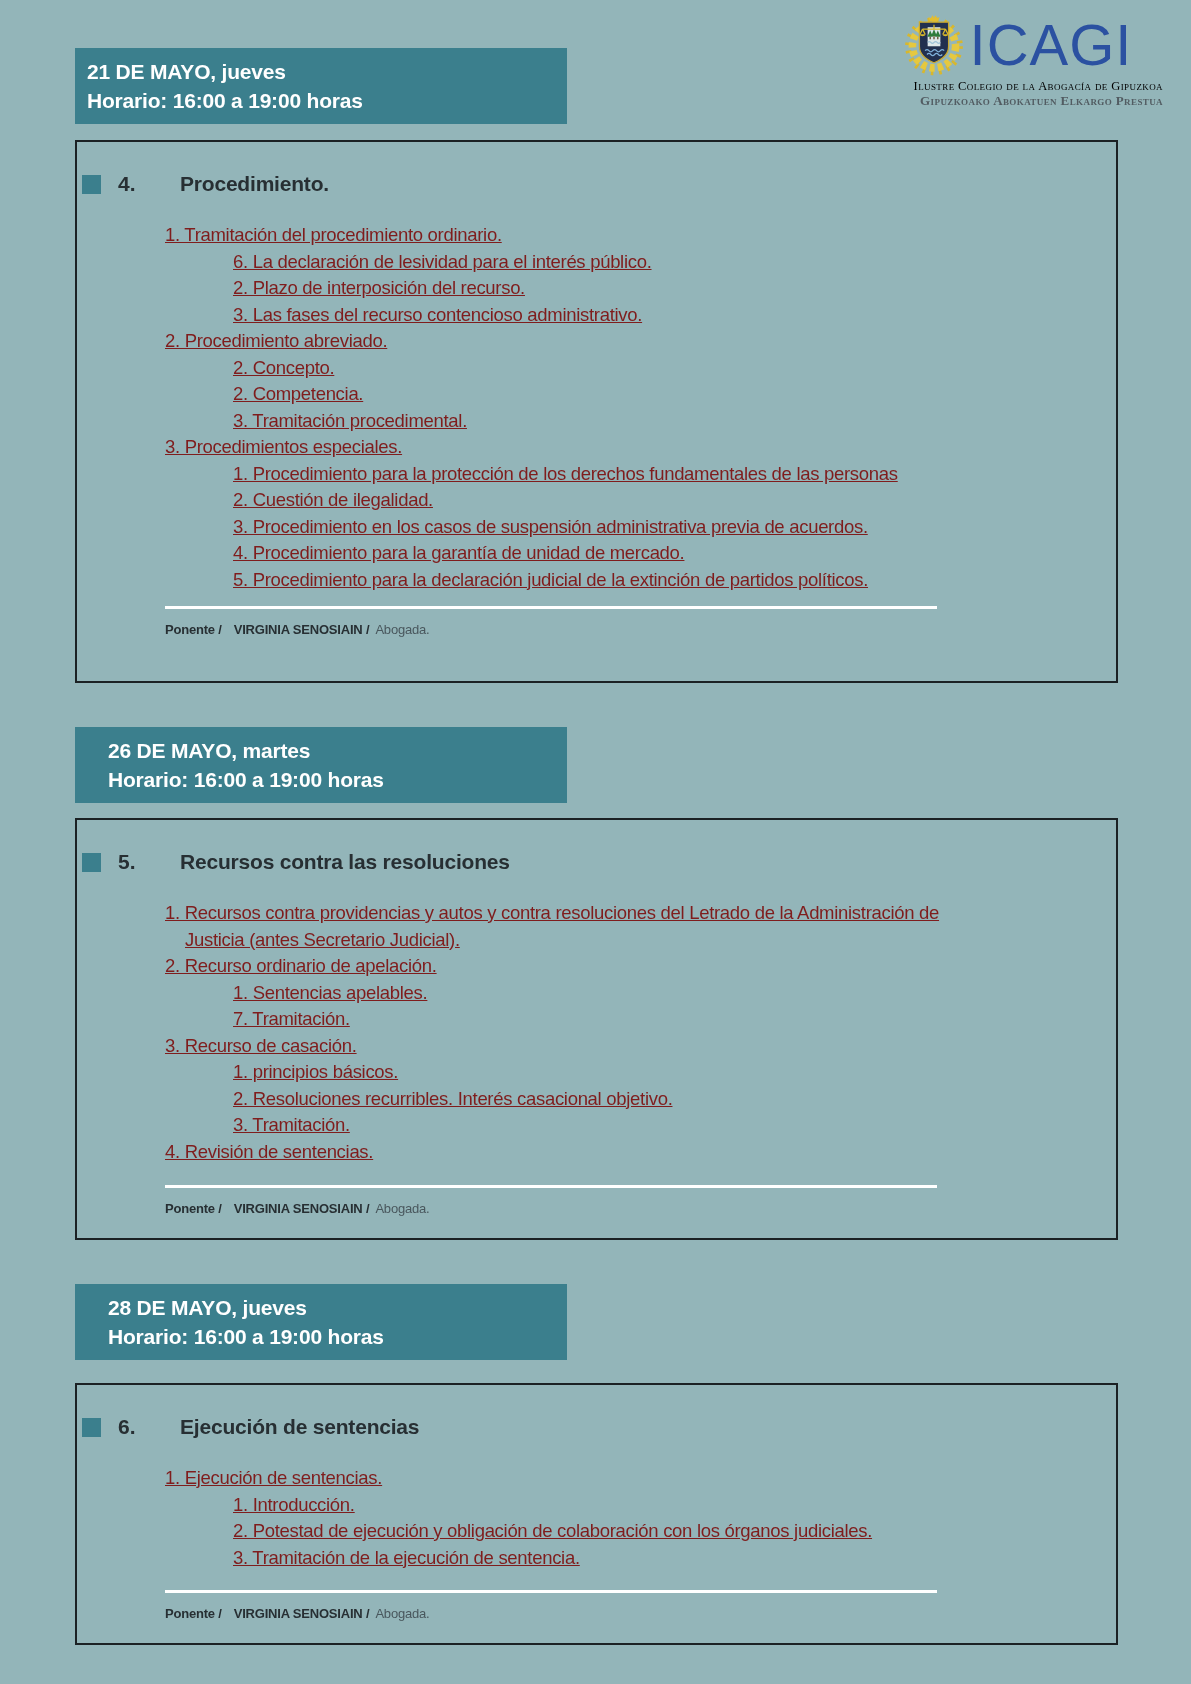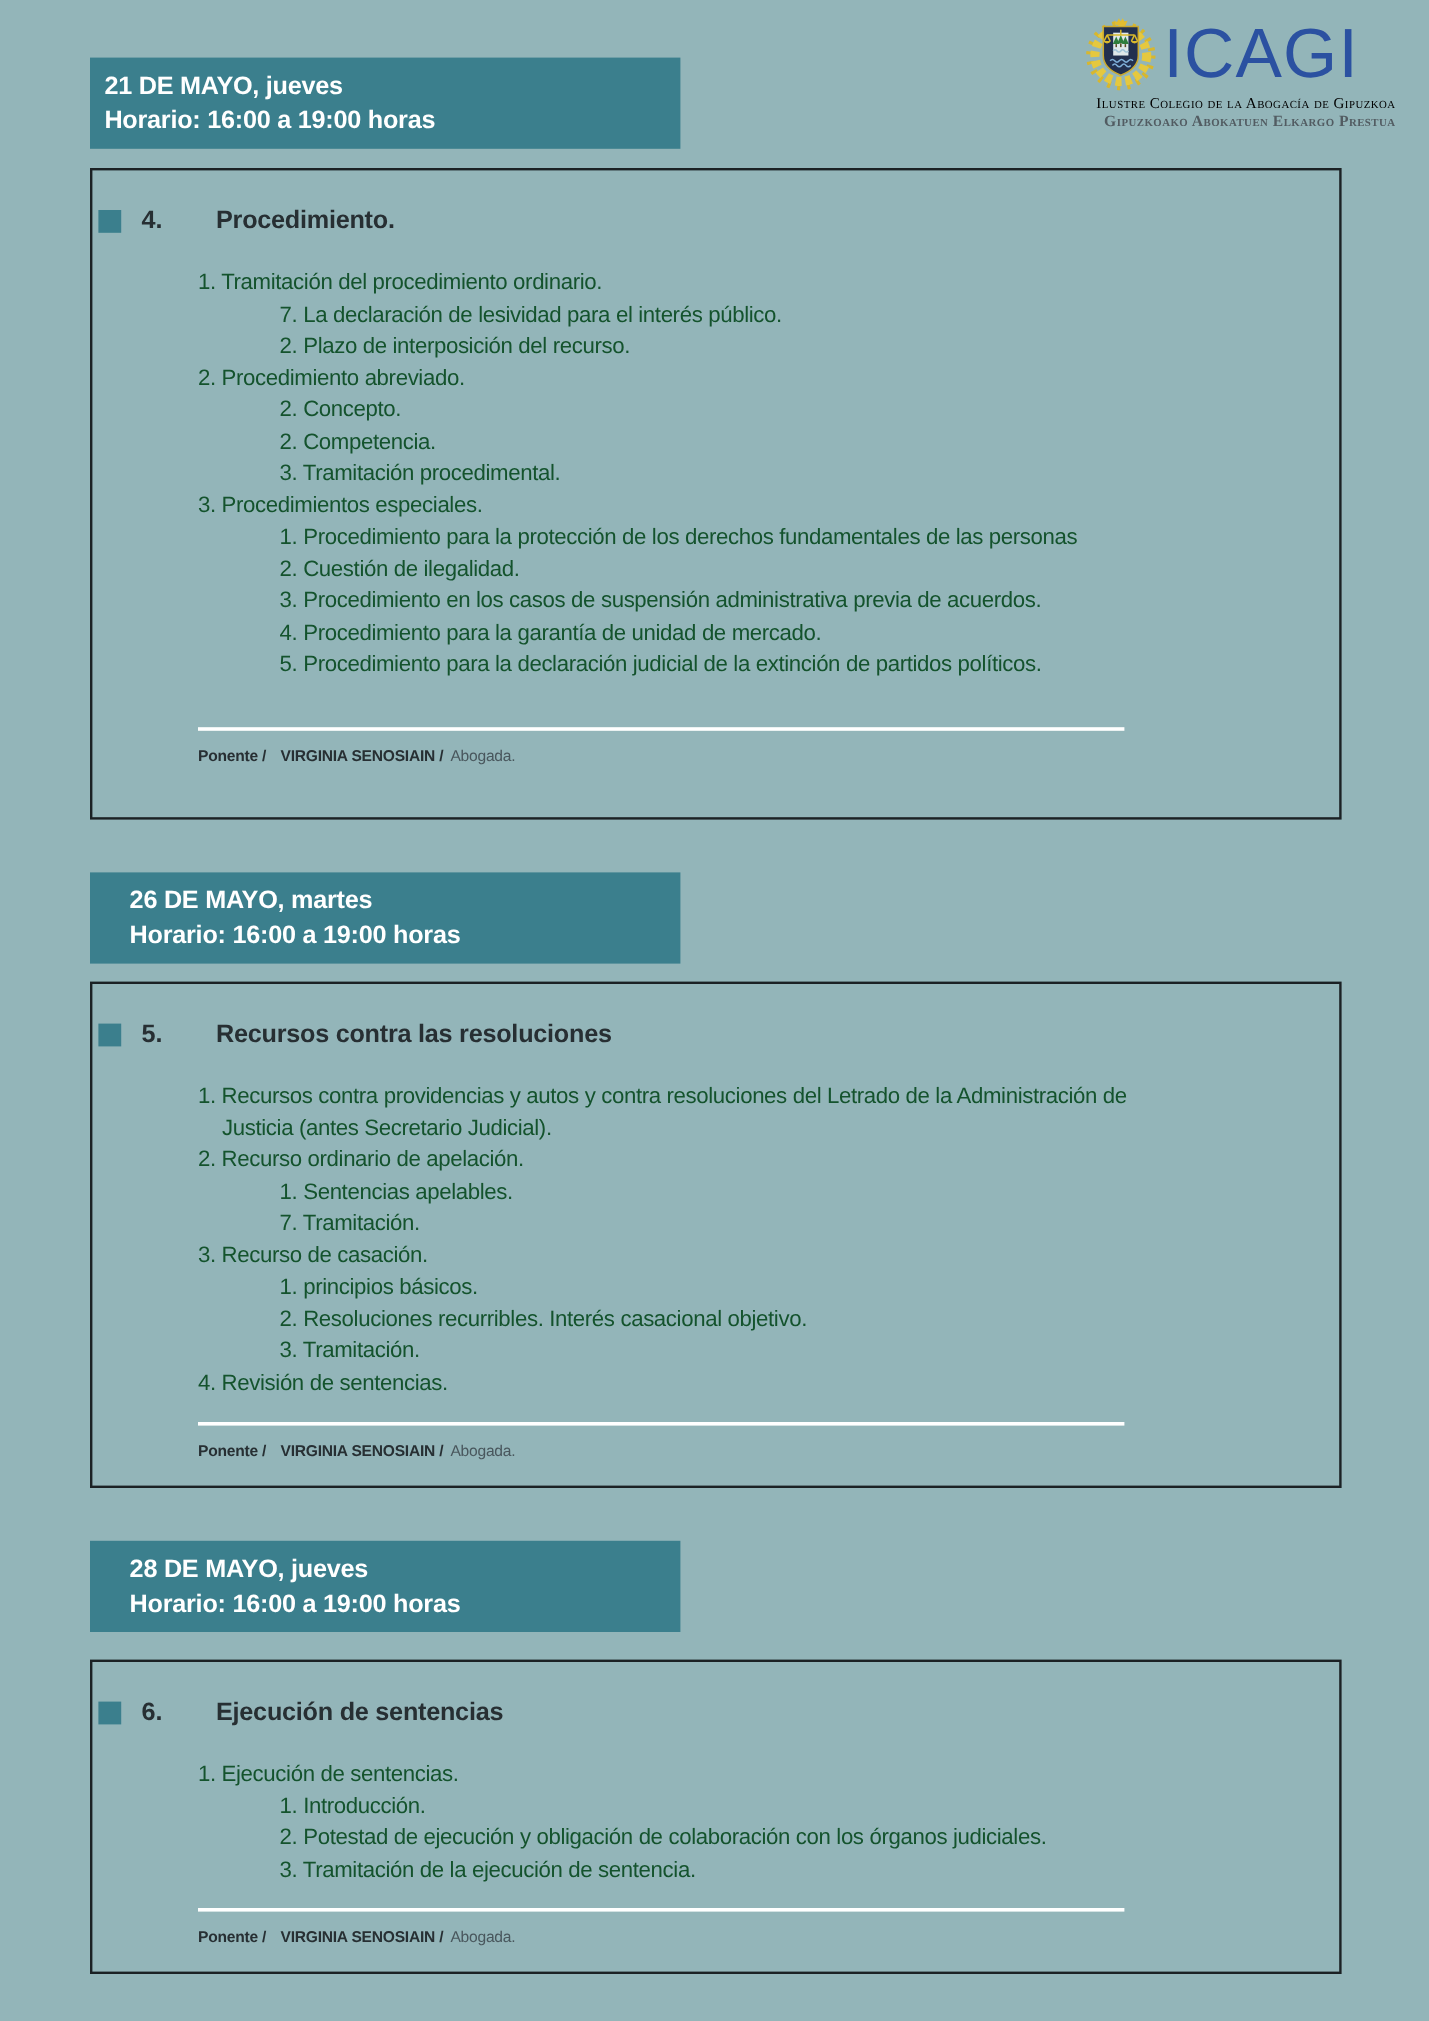--- a/index.html
+++ b/index.html
@@ -56,21 +56,21 @@
   .num {
     font-weight:bold; font-size:21px; color:#272f33;
     margin-left:17px; width:62px; flex:none;
   }
   .box-title { font-weight:bold; font-size:21px; color:#272f33; letter-spacing:-0.2px; }
 
   .outline {
     list-style:none;
     margin:26px 0 0 88px;
     font-size:18.5px; line-height:26.5px;
-    color:#14532d; letter-spacing:-0.3px;
+    color:#7f1d1d; letter-spacing:-0.3px;text-decoration:underline;
   }
   .outline > li { padding-left:20px; text-indent:-20px; max-width:800px; }
   .outline .sub { list-style:none; margin-left:48px; text-indent:0; }
   .outline .sub > li { padding-left:0; text-indent:0; max-width:none; }
 
   .box-footer { margin-top:auto; margin-left:88px; }
   .rule { width:772px; height:3px; background:#ffffff; margin-bottom:13px; }
   .speaker { font-size:13px; letter-spacing:-0.2px; }
   .sp-label { font-weight:bold; color:#272f33; margin-right:12px; }
   .sp-name  { font-weight:bold; color:#272f33; margin-right:6px; }
@@ -127,22 +127,23 @@
 </div>
 
 <div class="box" id="box-1">
   <div class="title-row">
     <span class="bullet"></span>
     <span class="num">4.</span>
     <span class="box-title">Procedimiento.</span>
   </div>
   <ul class="outline">
       <li>1. Tramitación del procedimiento ordinario.<ul class="sub">
-          <li>7. La declaración de lesividad para el interés público.</li>
+          <li>6. La declaración de lesividad para el interés público.</li>
           <li>2. Plazo de interposición del recurso.</li>
+          <li>3. Las fases del recurso contencioso administrativo.</li>
         </ul></li>
       <li>2. Procedimiento abreviado.<ul class="sub">
           <li>2. Concepto.</li>
           <li>2. Competencia.</li>
           <li>3. Tramitación procedimental.</li>
         </ul></li>
       <li>3. Procedimientos especiales.<ul class="sub">
           <li>1. Procedimiento para la protección de los derechos fundamentales de las personas</li>
           <li>2. Cuestión de ilegalidad.</li>
           <li>3. Procedimiento en los casos de suspensión administrativa previa de acuerdos.</li>

